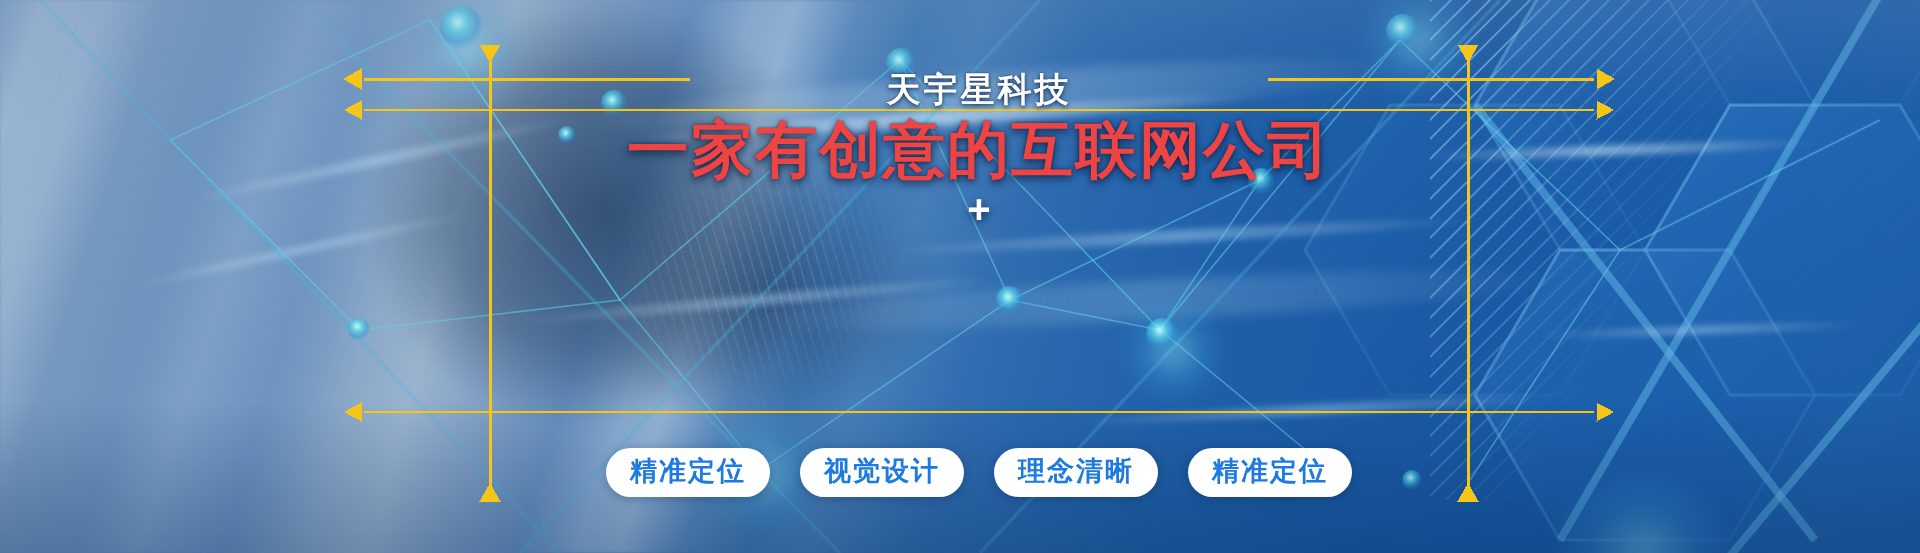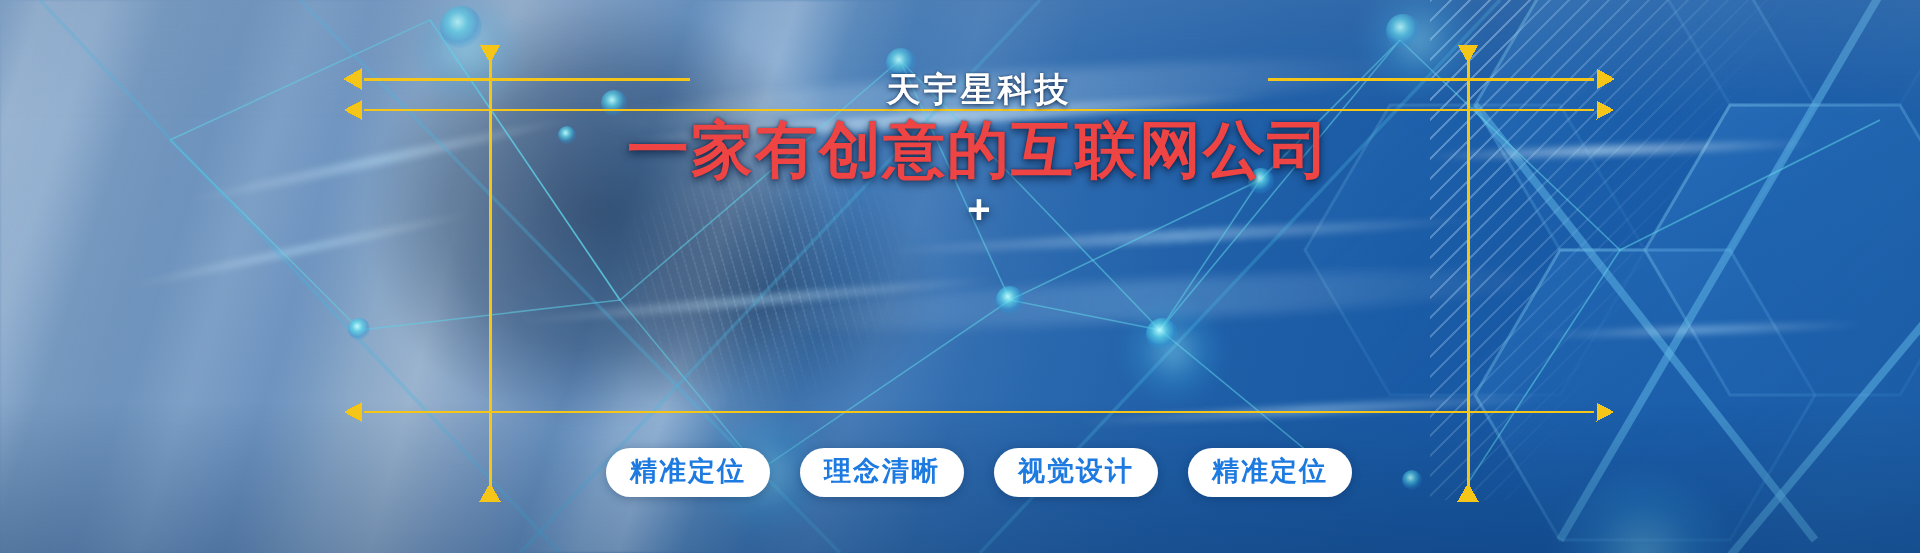--- a/index.html
+++ b/index.html
@@ -324,19 +324,19 @@
       <div class="eyebrow">天宇星科技</div>
     </div>
 
     <div class="headline-wrap">
       <div class="headline">一家有创意的互联网公司</div>
       <div class="plus">+</div>
     </div>
 
     <div class="pill-row">
       <div class="pill">精准定位</div>
+      <div class="pill">视觉设计</div>
       <div class="pill">理念清晰</div>
-      <div class="pill">视觉设计</div>
       <div class="pill">精准定位</div>
     </div>
 
   </div>
 </div>
 
 </body></html>

